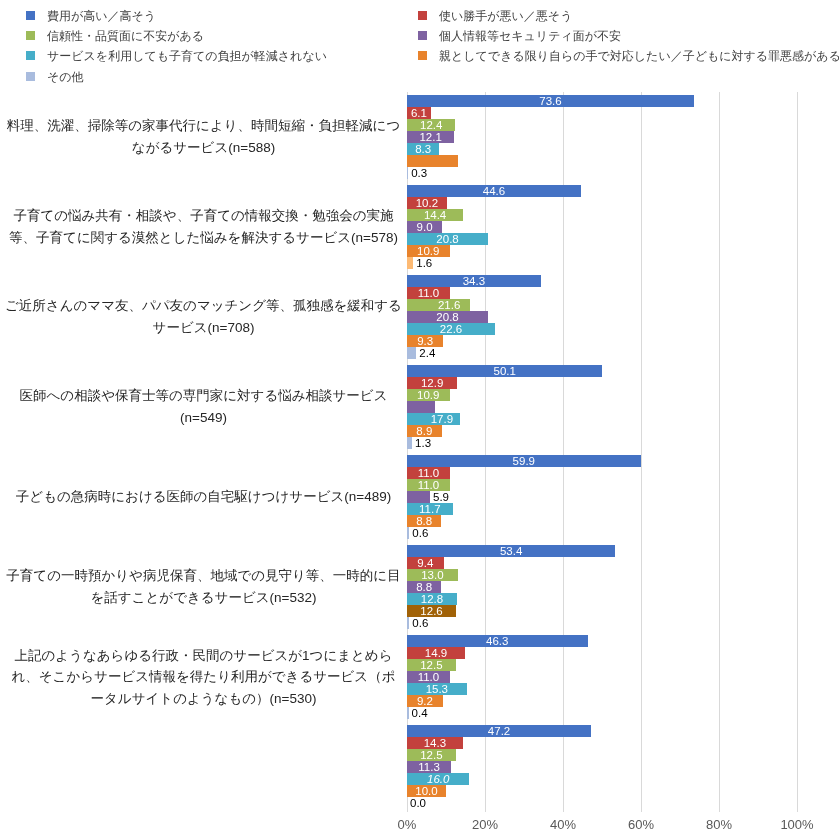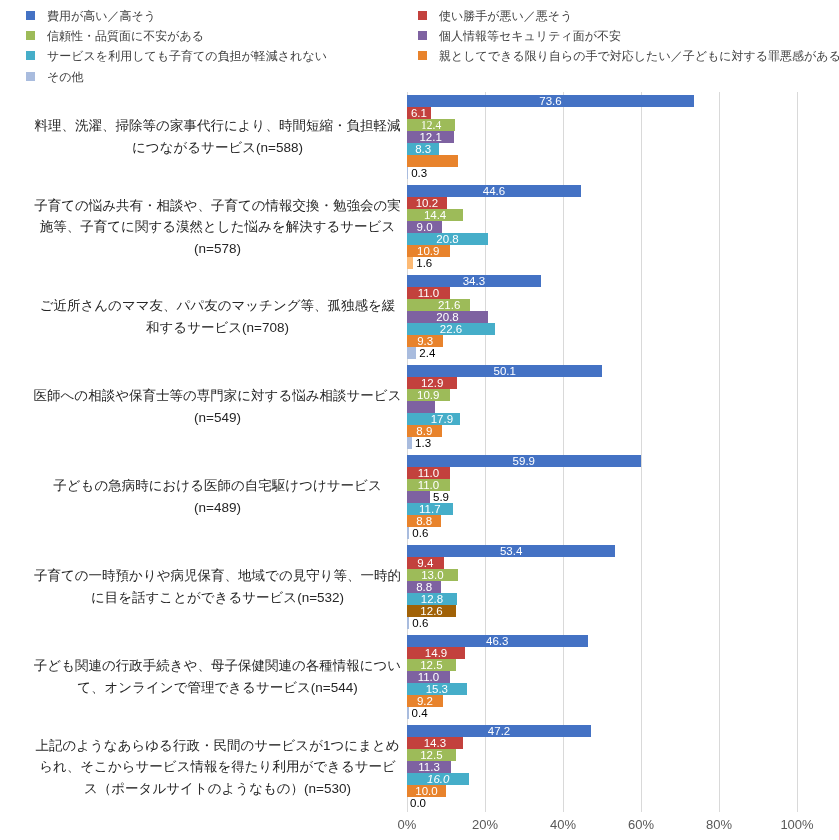--- a/index.html
+++ b/index.html
@@ -19,21 +19,21 @@
     grid-template-columns: 392px 1fr;
     row-gap: 4px;
     align-content: start;
     font-size: 12px;
     color: #404040;
   }
   .legend-item { display:flex; align-items:flex-start; gap:12px; line-height:1.35; white-space:nowrap; }
   .swatch { width:9px; height:9px; margin-top:3px; flex:none; }
   
   .chart { display:flex; }
-  .labels-col { width: 407px; padding-left: 28px; }
+  .labels-col { width: 407px; }
   .cat-label {
     height: 90px;
     display:flex; align-items:center; justify-content:center;
     text-align:center;
     font-size: 13.5px;
     line-height: 1.6;
     padding: 0 5px;
     color:#262626;
   }
   .plot {
@@ -107,39 +107,38 @@
   </div>
 
 <div class="chart">
   <div class="labels-col" id="labels-col">
       <div class="cat-label">料理、洗濯、掃除等の家事代行により、時間短縮・負担軽減につながるサービス(n=588)</div>
       <div class="cat-label">子育ての悩み共有・相談や、子育ての情報交換・勉強会の実施等、子育てに関する漠然とした悩みを解決するサービス(n=578)</div>
       <div class="cat-label">ご近所さんのママ友、パパ友のマッチング等、孤独感を緩和するサービス(n=708)</div>
       <div class="cat-label">医師への相談や保育士等の専門家に対する悩み相談サービス(n=549)</div>
       <div class="cat-label">子どもの急病時における医師の自宅駆けつけサービス(n=489)</div>
       <div class="cat-label">子育ての一時預かりや病児保育、地域での見守り等、一時的に目を話すことができるサービス(n=532)</div>
-      <div class="cat-label">子ども関連の行政手続きや、母子保健関連の各種情報について、オンラインで管理できるサービス(n=544)</div>
       <div class="cat-label">上記のようなあらゆる行政・民間のサービスが1つにまとめられ、そこからサービス情報を得たり利用ができるサービス（ポータルサイトのようなもの）(n=530)</div>
     </div>
   <div class="plot" id="plot">
       <div class="gridline" style="left: 0px; background: rgb(217, 217, 217);"></div>
       <div class="gridline" style="left: 78px; background: rgb(217, 217, 217);"></div>
       <div class="gridline" style="left: 156px; background: rgb(217, 217, 217);"></div>
       <div class="gridline" style="left: 234px; background: rgb(217, 217, 217);"></div>
       <div class="gridline" style="left: 312px; background: rgb(217, 217, 217);"></div>
       <div class="gridline" style="left: 390px; background: rgb(217, 217, 217);"></div>
       <div class="group" style="top: 0px;">
         <div class="bar" style="top: 3px; width: 287.04px; background: rgb(68, 114, 196);">
           <span class="bar-label inside" style="width: 287.04px; color: rgb(255, 255, 255);">73.6</span>
         </div>
         <div class="bar" style="top: 15px; width: 23.79px; background: rgb(195, 65, 61);">
           <span class="bar-label inside" style="width: 23.79px; color: rgb(255, 255, 255);">6.1</span>
         </div>
         <div class="bar" style="top: 27px; width: 48.36px; background: rgb(157, 187, 89);">
-          <span class="bar-label inside" style="width: 48.36px; color: rgb(255, 255, 255); font-family: Liberation Serif, serif;">12.4</span>
+          <span class="bar-label inside" style="width: 48.36px; color: rgb(255, 255, 255);">12.4</span>
         </div>
         <div class="bar" style="top: 39px; width: 47.19px; background: rgb(126, 98, 161);">
           <span class="bar-label inside" style="width: 47.19px; color: rgb(255, 255, 255);">12.1</span>
         </div>
         <div class="bar" style="top: 51px; width: 32.37px; background: rgb(70, 174, 201);">
           <span class="bar-label inside" style="width: 32.37px; color: rgb(255, 255, 255);">8.3</span>
         </div>
         <div class="bar" style="top: 63px; width: 51.09px; background: rgb(232, 131, 44);">
           <span class="bar-label inside" style="width: 51.09px; color: rgb(255, 255, 255); margin-top: 41px;">13.1</span>
         </div>

